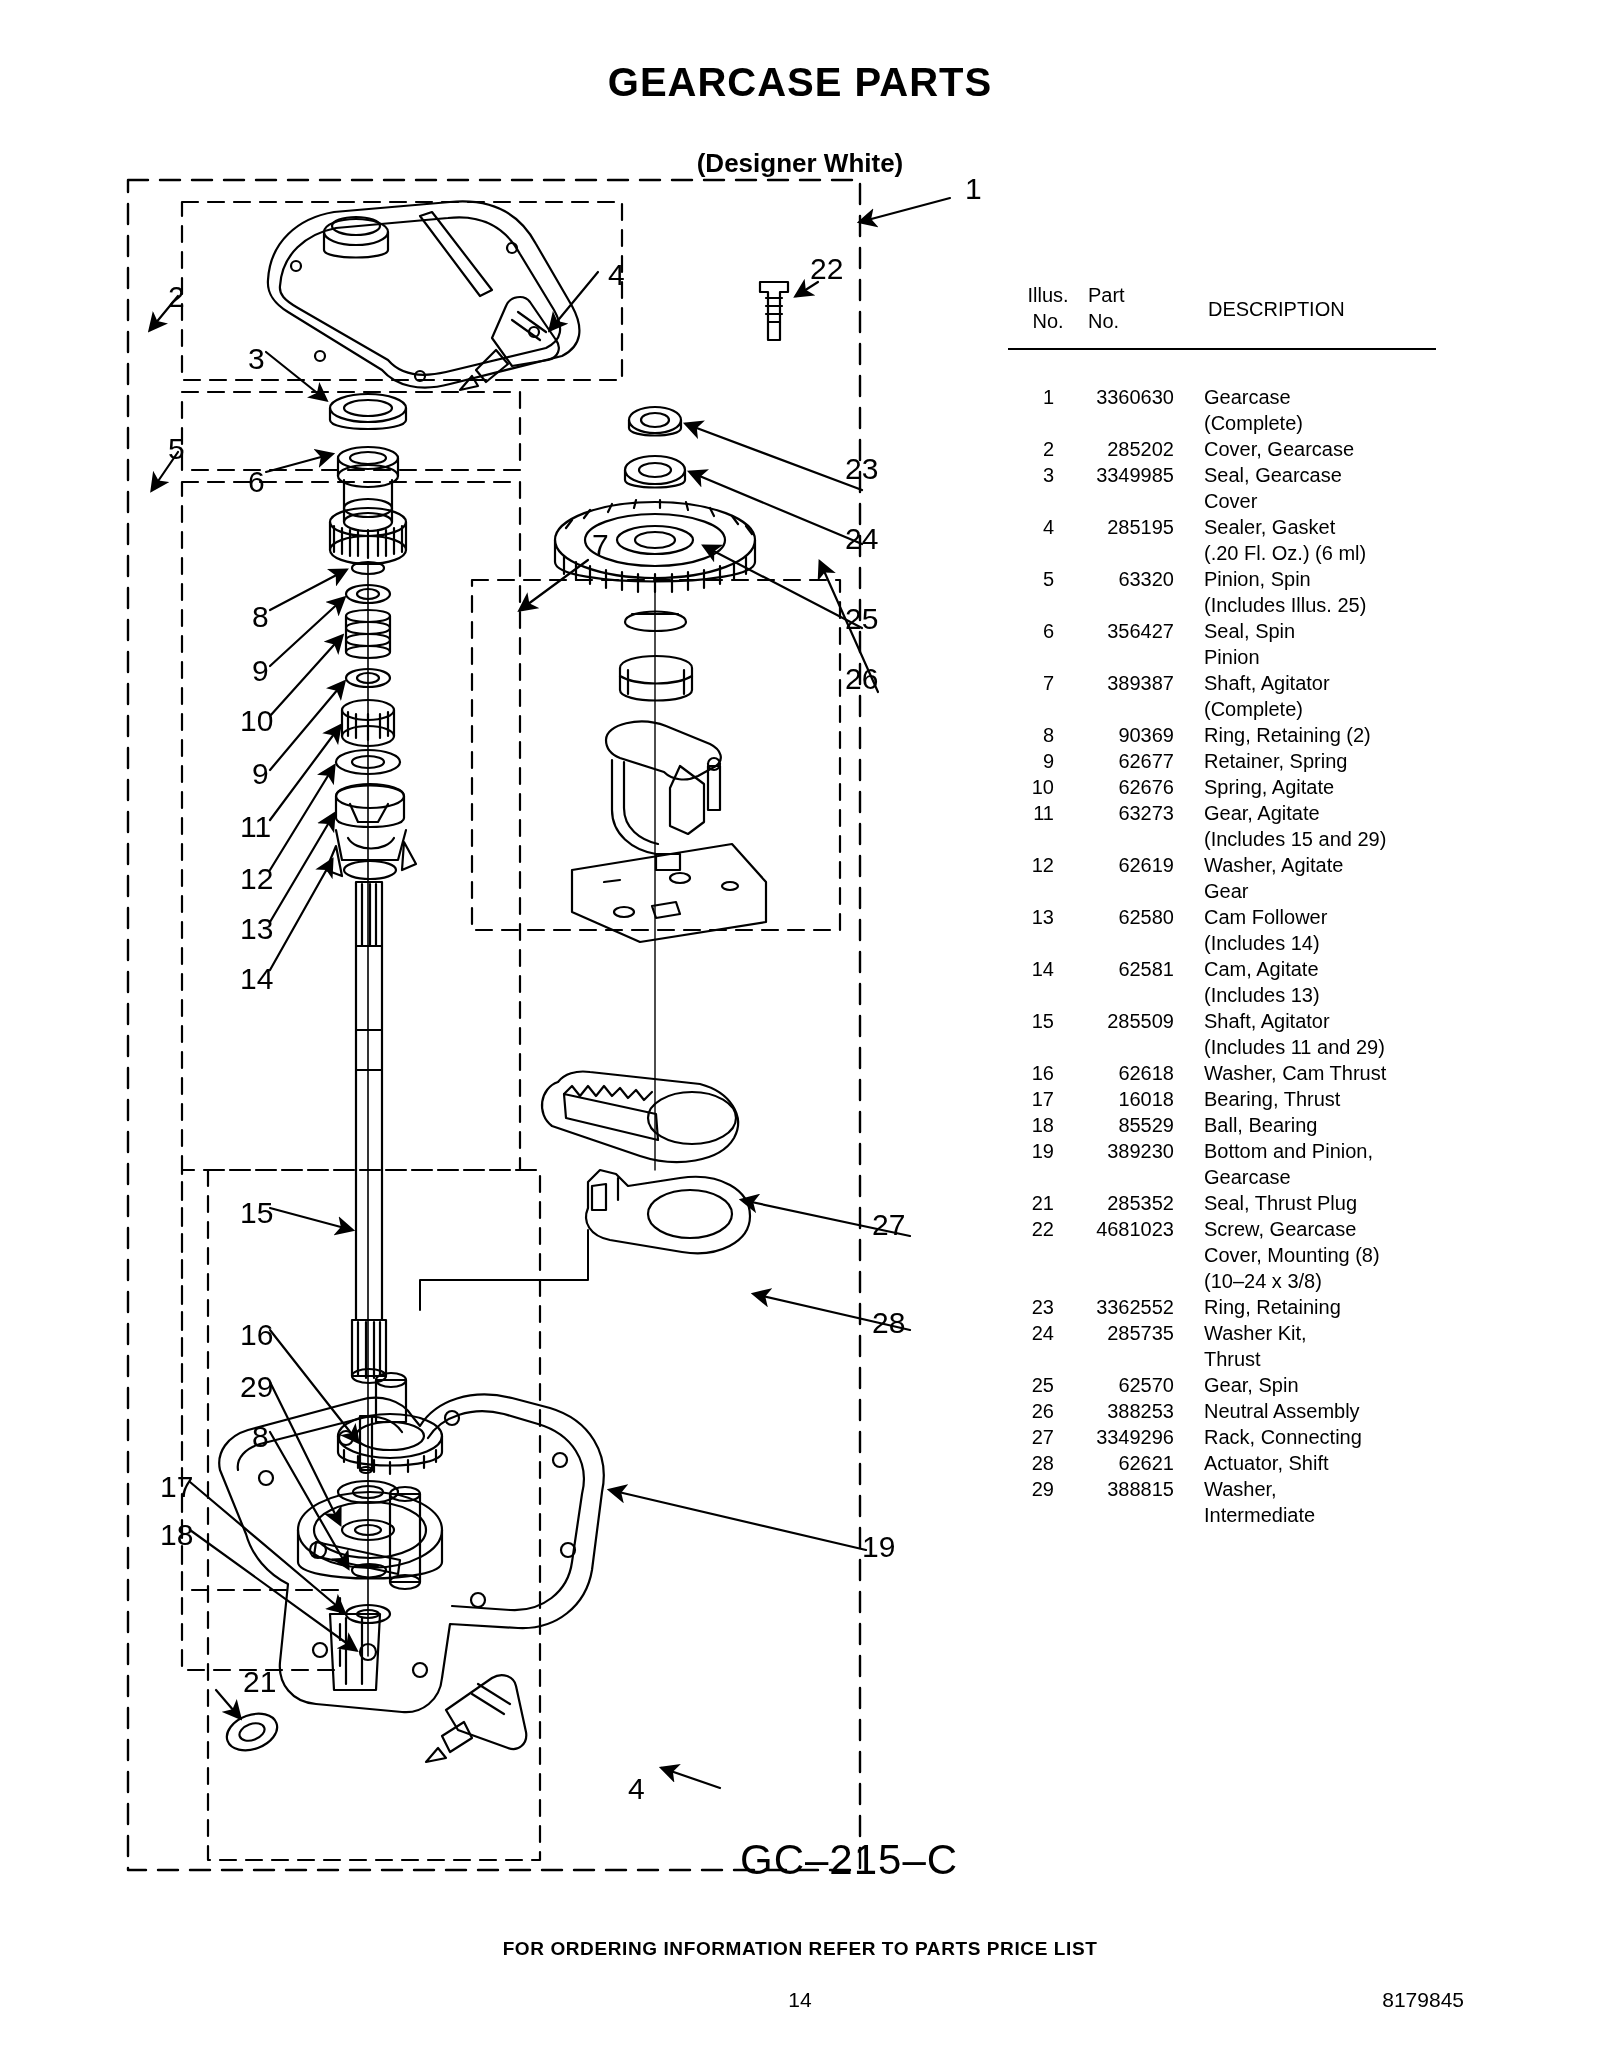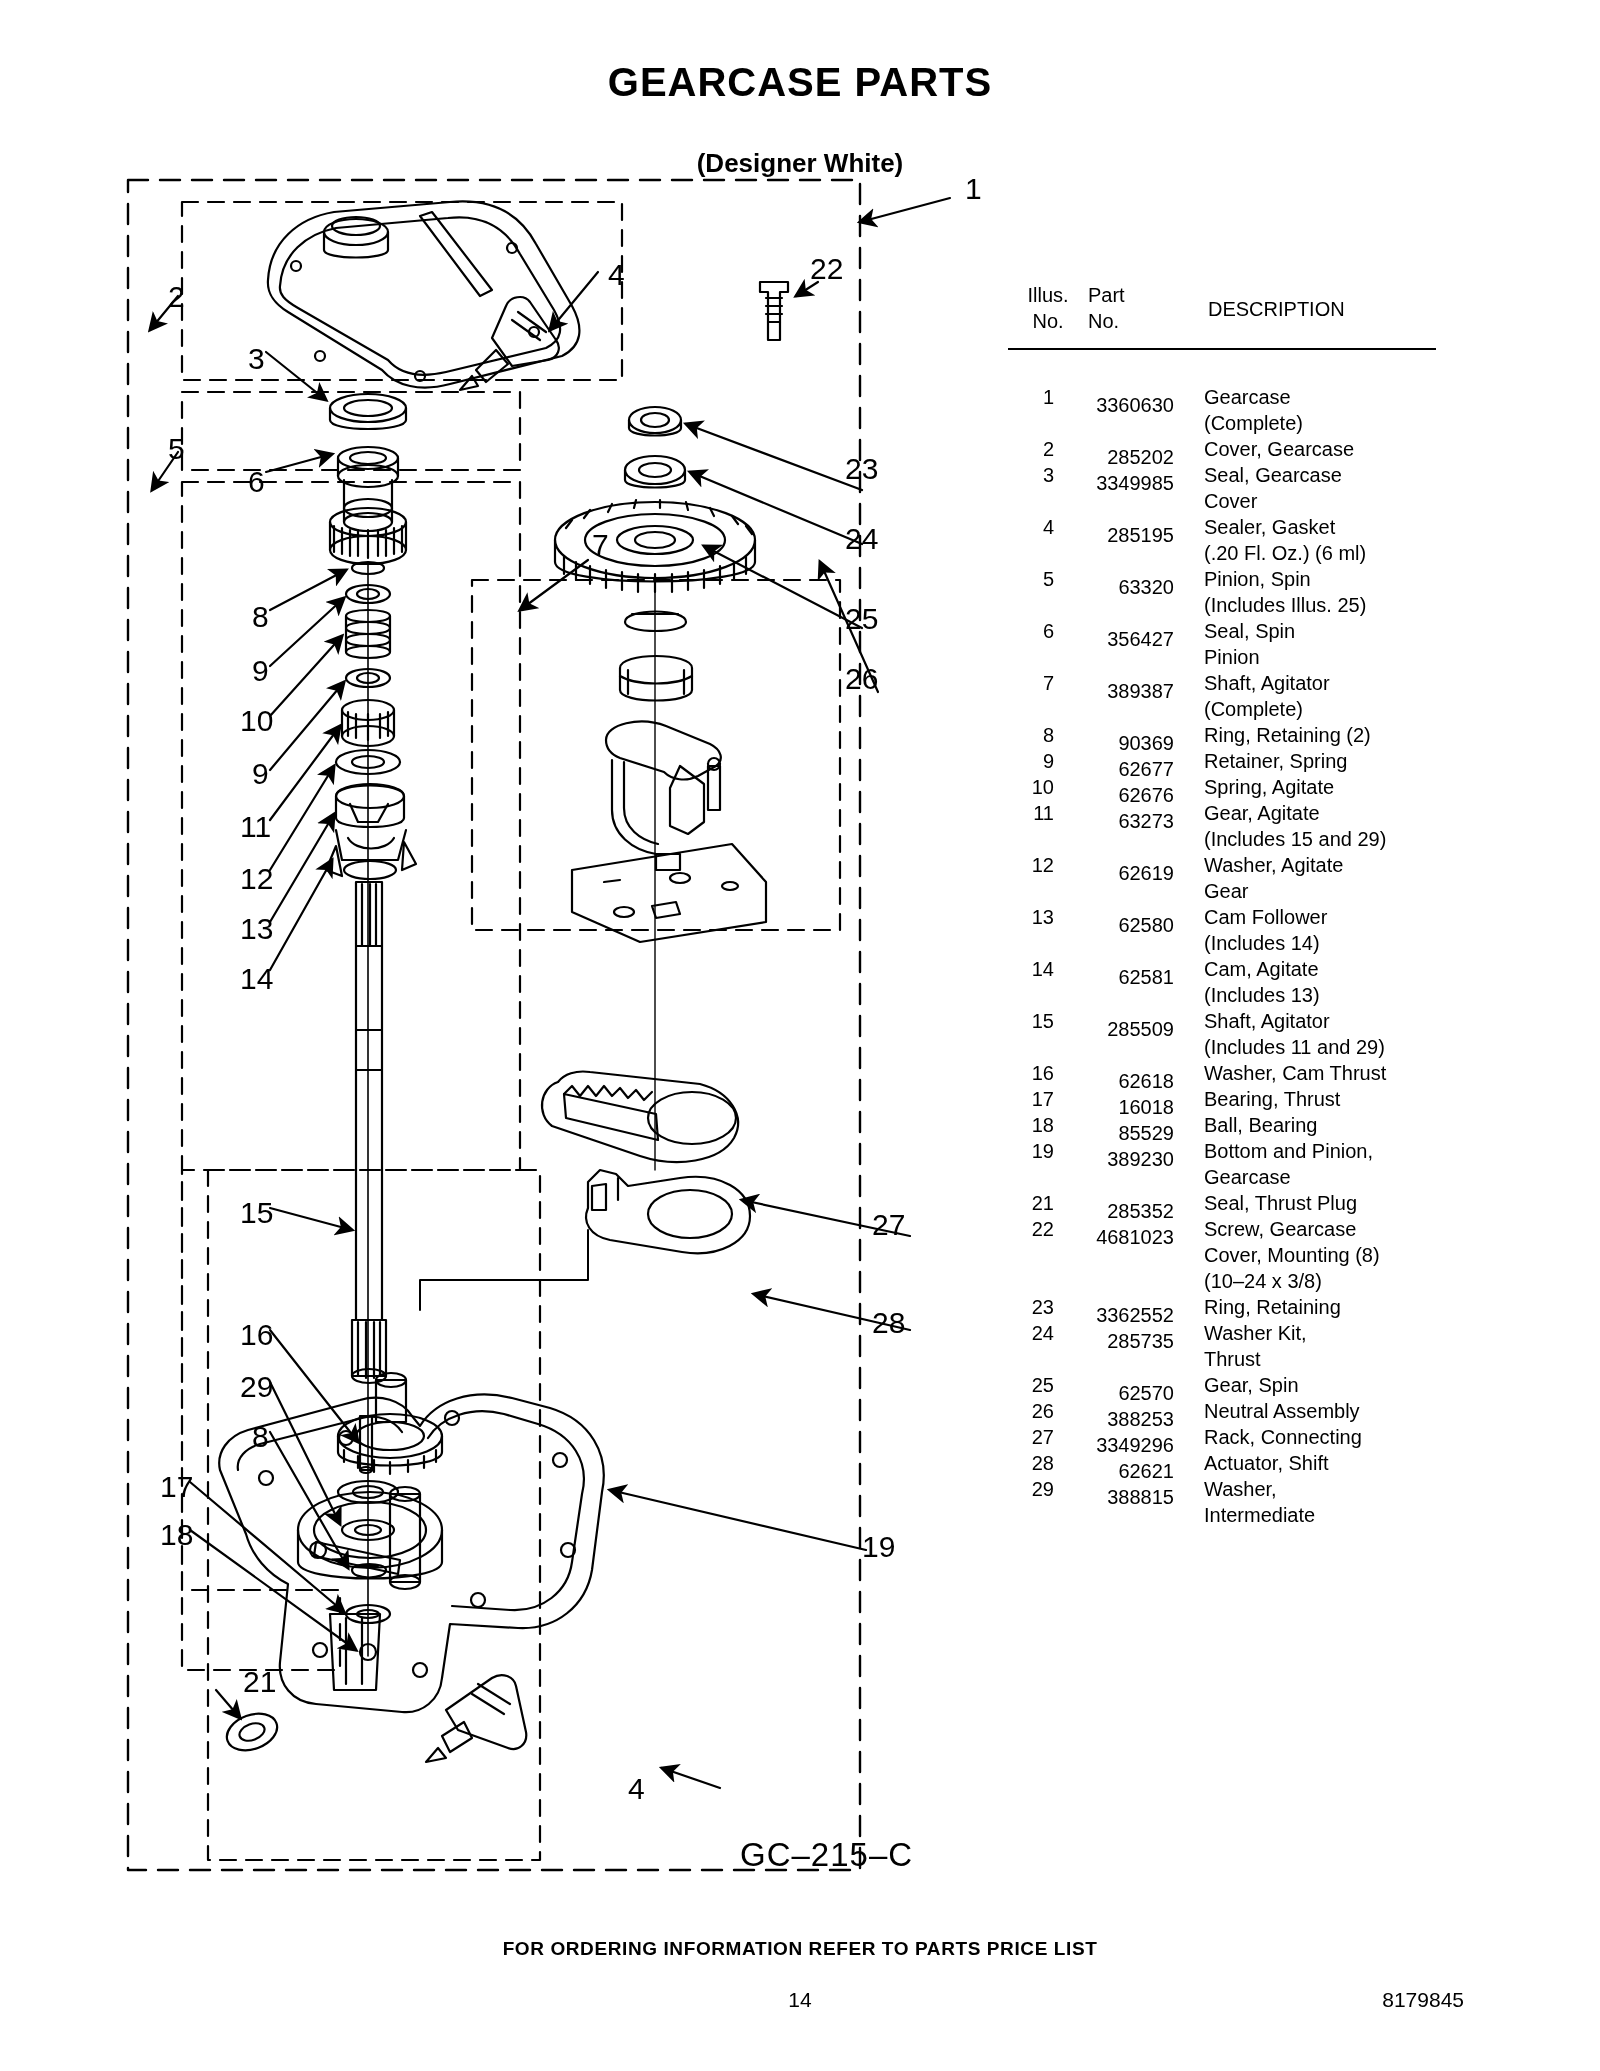--- a/index.html
+++ b/index.html
@@ -85,21 +85,21 @@
     font-size: 20px;
   }
   .pt-row {
     position: relative;
     height: 26px;
   }
   .pt-row .c-illus {
     position: absolute; left: 0; top: 0; width: 46px; text-align: right;
   }
   .pt-row .c-part {
-    position: absolute; left: 56px; top: 8px; width: 110px; text-align: right;
+    position: absolute; left: 56px; top: 0; width: 110px; text-align: right;
   }
   .pt-row .c-desc {
     position: absolute; left: 196px; top: 0; width: 280px; text-align: left;
   }
   .pt-row.cont .c-desc {
     left: 196px;
   }
   
   .footer-note {
     position: absolute;
@@ -122,21 +122,21 @@
   .doc-number {
     position: absolute;
     top: 1988px;
     right: 136px;
     font-size: 21px;
   }
   .diagram-code {
     position: absolute;
     left: 740px;
     top: 1836px;
-    font-size: 33px;
+    font-size: 42px;
     letter-spacing: 1px;
   }
   
   .diagram {
     position: absolute;
     left: 120px;
     top: 170px;
     width: 860px;
     height: 1720px;
   }

